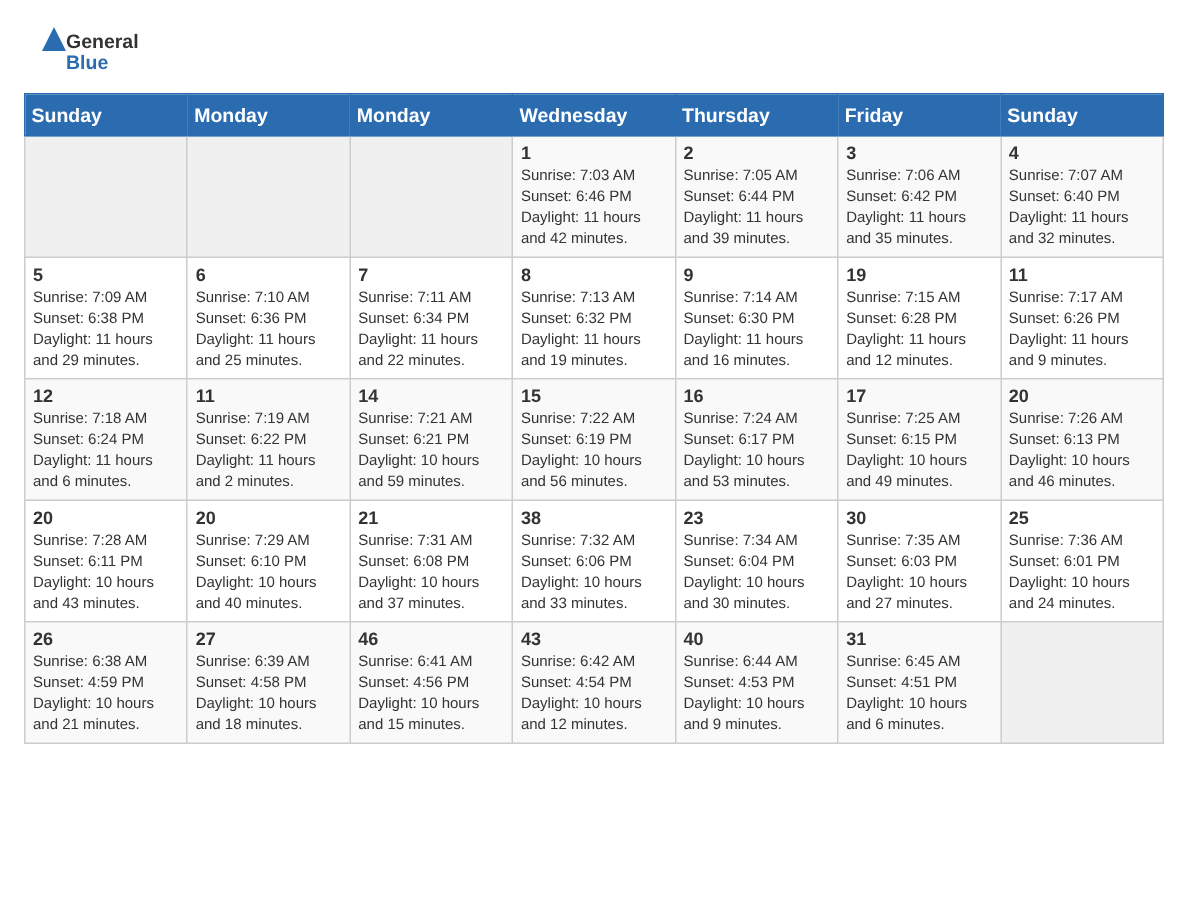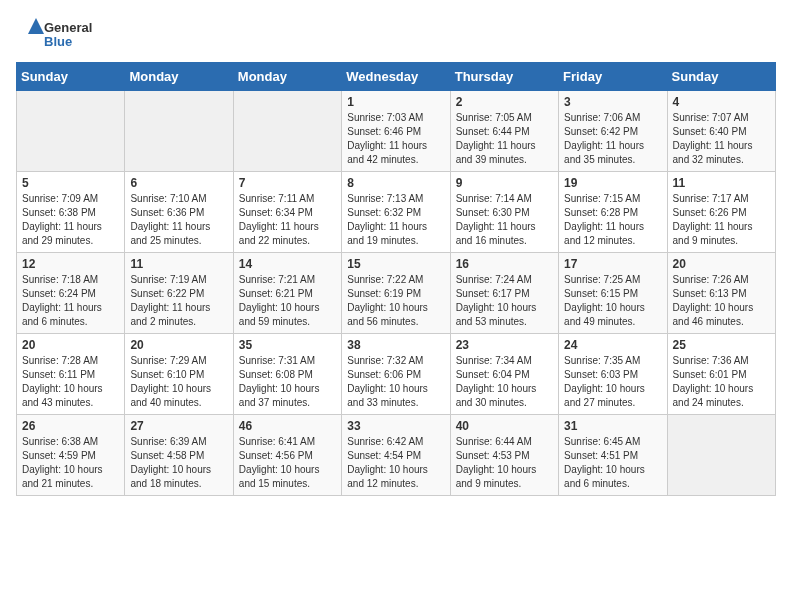--- a/index.html
+++ b/index.html
@@ -192,33 +192,33 @@
       <tr>
         <td>
           <span class="day-number">20</span>
           <div class="day-info">Sunrise: 7:28 AM<br>Sunset: 6:11 PM<br>Daylight: 10 hours and 43 minutes.</div>
         </td>
         <td>
           <span class="day-number">20</span>
           <div class="day-info">Sunrise: 7:29 AM<br>Sunset: 6:10 PM<br>Daylight: 10 hours and 40 minutes.</div>
         </td>
         <td>
-          <span class="day-number">35</span>
+          <span class="day-number">21</span>
           <div class="day-info">Sunrise: 7:31 AM<br>Sunset: 6:08 PM<br>Daylight: 10 hours and 37 minutes.</div>
         </td>
         <td>
           <span class="day-number">38</span>
           <div class="day-info">Sunrise: 7:32 AM<br>Sunset: 6:06 PM<br>Daylight: 10 hours and 33 minutes.</div>
         </td>
         <td>
           <span class="day-number">23</span>
           <div class="day-info">Sunrise: 7:34 AM<br>Sunset: 6:04 PM<br>Daylight: 10 hours and 30 minutes.</div>
         </td>
         <td>
-          <span class="day-number">24</span>
+          <span class="day-number">30</span>
           <div class="day-info">Sunrise: 7:35 AM<br>Sunset: 6:03 PM<br>Daylight: 10 hours and 27 minutes.</div>
         </td>
         <td>
           <span class="day-number">25</span>
           <div class="day-info">Sunrise: 7:36 AM<br>Sunset: 6:01 PM<br>Daylight: 10 hours and 24 minutes.</div>
         </td>
       </tr>
       <tr>
         <td>
           <span class="day-number">26</span>
@@ -226,21 +226,21 @@
         </td>
         <td>
           <span class="day-number">27</span>
           <div class="day-info">Sunrise: 6:39 AM<br>Sunset: 4:58 PM<br>Daylight: 10 hours and 18 minutes.</div>
         </td>
         <td>
           <span class="day-number">46</span>
           <div class="day-info">Sunrise: 6:41 AM<br>Sunset: 4:56 PM<br>Daylight: 10 hours and 15 minutes.</div>
         </td>
         <td>
-          <span class="day-number">33</span>
+          <span class="day-number">43</span>
           <div class="day-info">Sunrise: 6:42 AM<br>Sunset: 4:54 PM<br>Daylight: 10 hours and 12 minutes.</div>
         </td>
         <td>
           <span class="day-number">40</span>
           <div class="day-info">Sunrise: 6:44 AM<br>Sunset: 4:53 PM<br>Daylight: 10 hours and 9 minutes.</div>
         </td>
         <td>
           <span class="day-number">31</span>
           <div class="day-info">Sunrise: 6:45 AM<br>Sunset: 4:51 PM<br>Daylight: 10 hours and 6 minutes.</div>
         </td>

